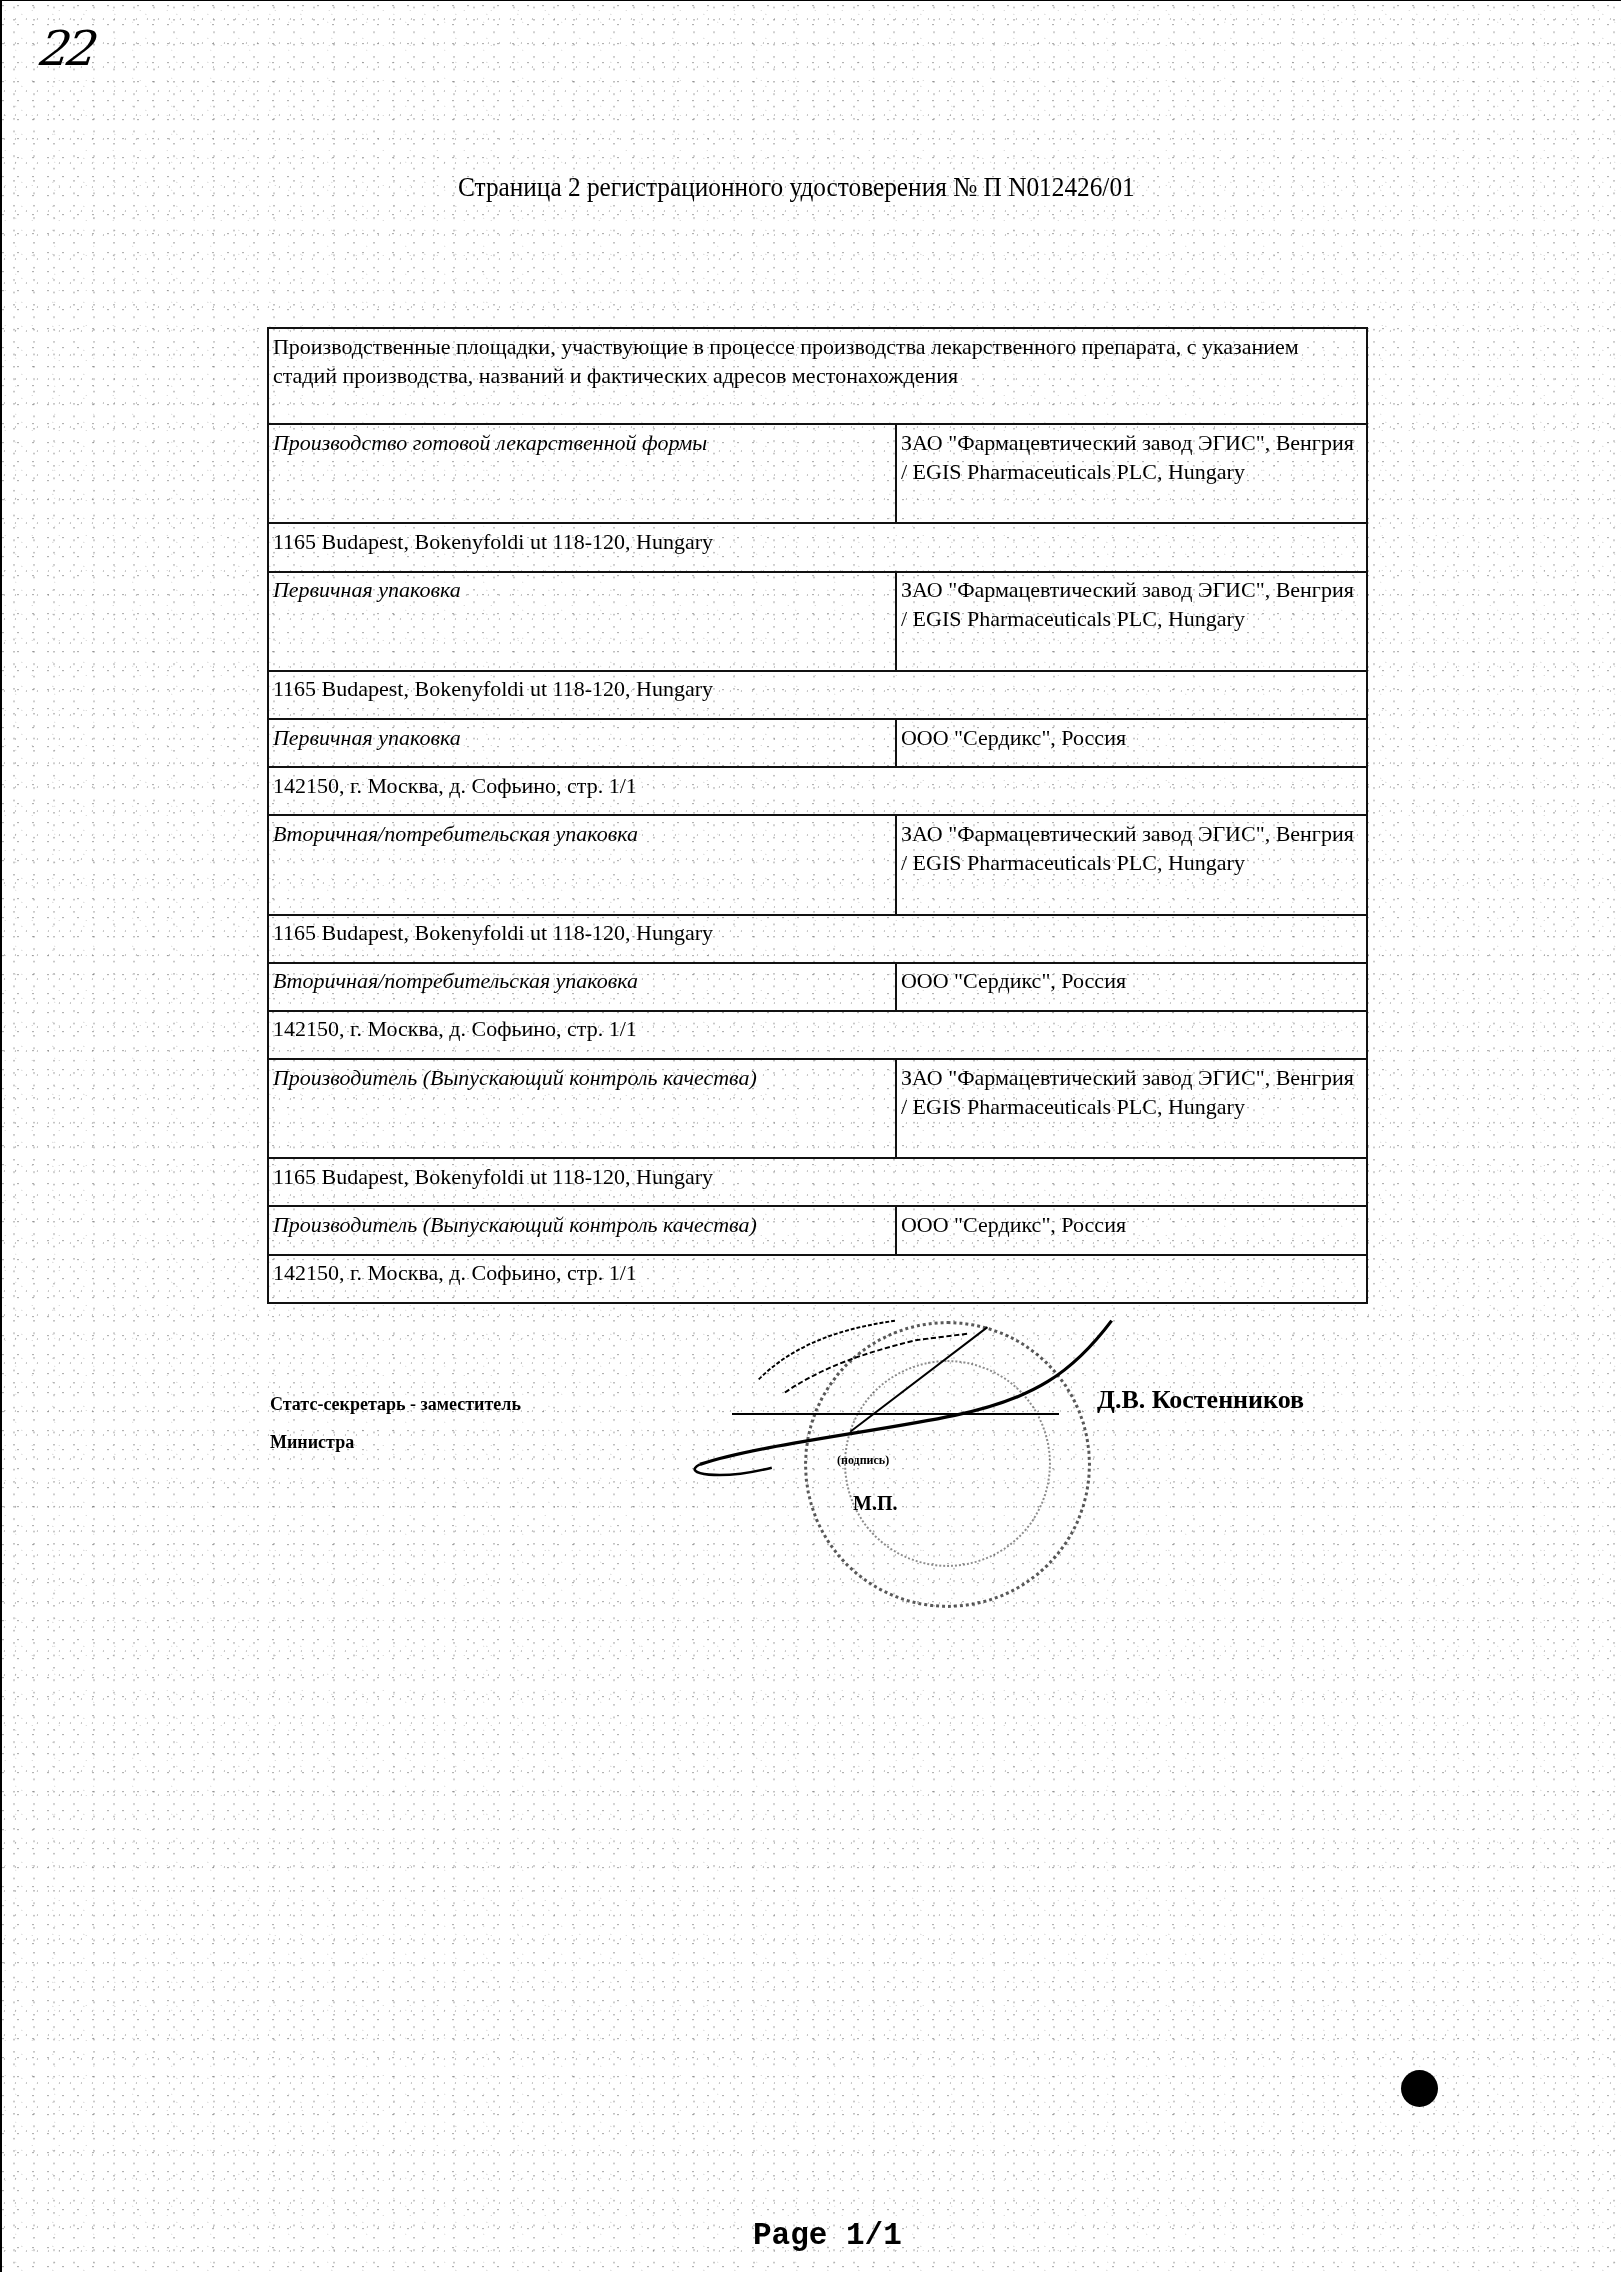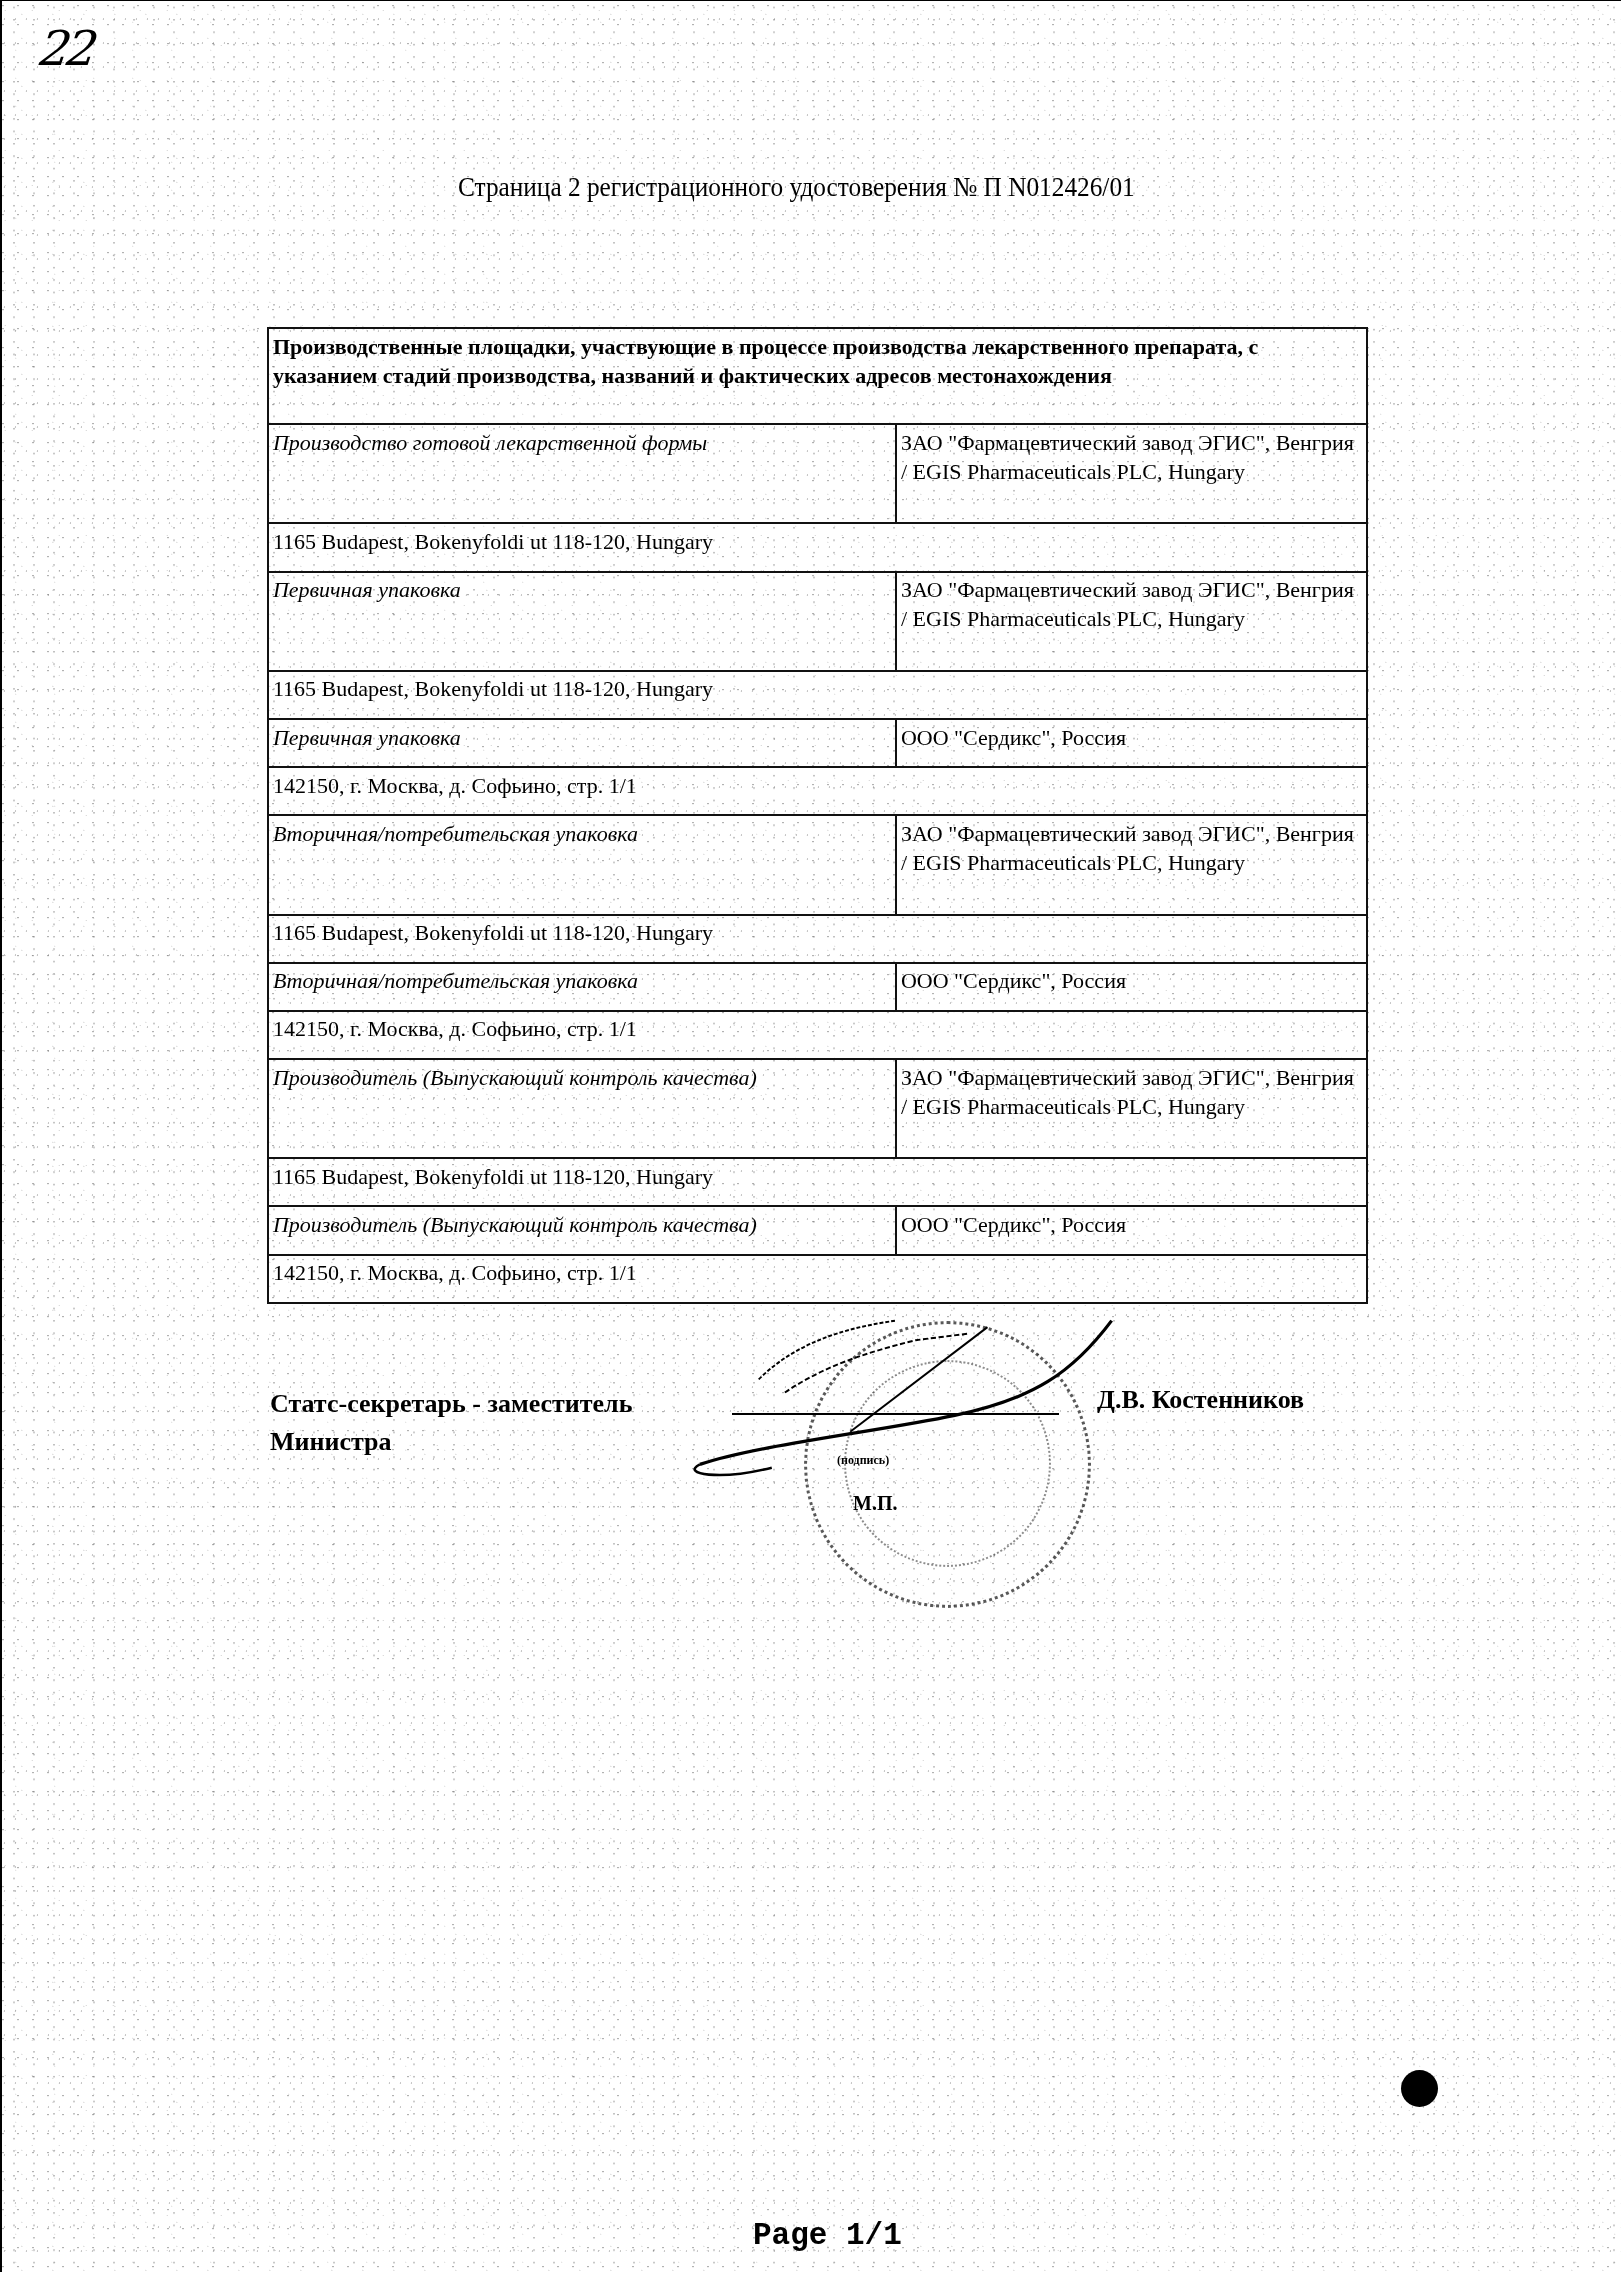--- a/index.html
+++ b/index.html
@@ -21,28 +21,28 @@
 
   .handwritten-number { position: absolute; left: 41px; top: 19.6px; font-family: "DejaVu Serif", serif;
     font-style: italic; font-size: 48px; letter-spacing: -3.9px; transform: skewX(-8deg); }
 
   .page-heading { position: absolute; left: 458px; top: 171px; font-size: 27.5px; white-space: nowrap;
     transform: scaleX(0.92); transform-origin: left center; }
 
   .reg-table { position: absolute; left: 267px; top: 327px; width: 1101px; border-collapse: collapse;
     font-size: 22px; line-height: 29px; }
   .reg-table td { border: 2px solid #111; padding: 2.6px 3.9px; vertical-align: top; }
-  .reg-table .hdr td { font-weight: bold; height: 89px; }
+  .reg-table .hdr td { font-weight: normal; height: 89px; }
   .reg-table .stage { width: 623px; font-style: italic; }
   .reg-table .company { width: 464px; }
   .reg-table .addr td { height: 41px; }
   .reg-table .tall td { height: 92px; }
   .reg-table .short td { height: 41px; }
 
-  .signature-block { position: absolute; left: 270px; top: 1385px; font-weight: bold; font-size: 26px; line-height: 38px; }
+  .signature-block { position: absolute; left: 270px; top: 1385px; font-weight: bold; font-size: 18px; line-height: 38px; }
   .signer-name { position: absolute; left: 1097px; top: 1385px; font-weight: bold; font-size: 26px; white-space: nowrap; text-align: center; }
   .signature-line { position: absolute; left: 732px; top: 1413px; width: 327px; height: 2px; background: #000; }
   .signature-caption { position: absolute; left: 837px; top: 1453px; font-size: 12px; font-weight: bold; }
   .stamp-caption { position: absolute; left: 853px; top: 1492px; font-size: 20px; font-weight: bold; }
 
   .stamp { position: absolute; left: 804px; top: 1321px; width: 281px; height: 281px; border-radius: 50%;
     border: 3.9px dotted rgba(0,0,0,.65); }
   .stamp-inner { position: absolute; left: 844px; top: 1360px; width: 203px; height: 203px; border-radius: 50%;
     border: 2.6px dotted rgba(0,0,0,.45); }
 

